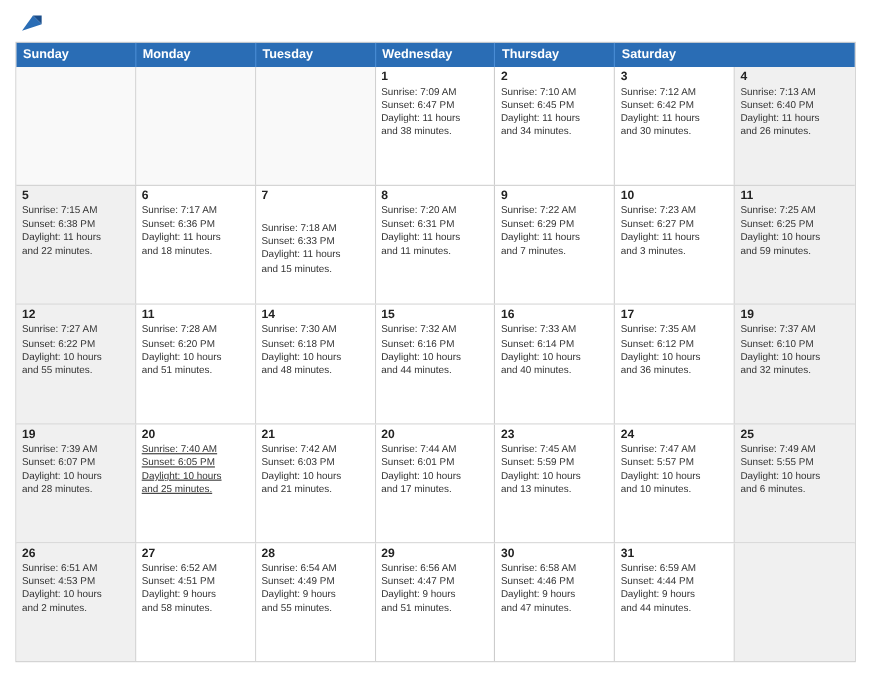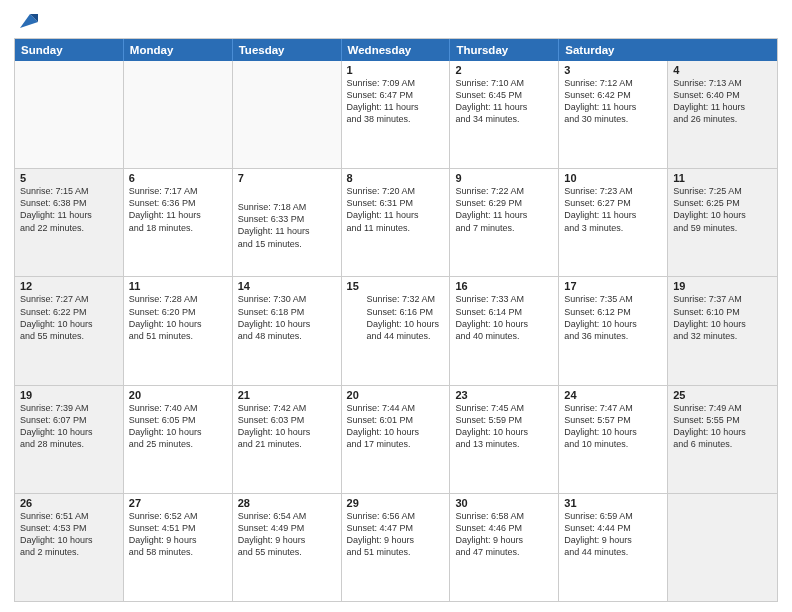--- a/index.html
+++ b/index.html
@@ -252,21 +252,21 @@
           </div>
           <div class="cal-cell">
             <span class="day-number">14</span>
             <div class="cell-text" style="white-space: pre-line;">Sunrise: 7:30 AM
 Sunset: 6:18 PM
 Daylight: 10 hours
 and 48 minutes.</div>
           </div>
           <div class="cal-cell">
             <span class="day-number">15</span>
-            <div class="cell-text" style="white-space: pre-line; margin-left: 20px;">Sunrise: 7:32 AM
+            <div class="cell-text" style="white-space: pre-line;">Sunrise: 7:32 AM
 Sunset: 6:16 PM
 Daylight: 10 hours
 and 44 minutes.</div>
           </div>
           <div class="cal-cell">
             <span class="day-number">16</span>
             <div class="cell-text" style="white-space: pre-line;">Sunrise: 7:33 AM
 Sunset: 6:14 PM
 Daylight: 10 hours
 and 40 minutes.</div>
@@ -289,21 +289,21 @@
         <div class="cal-row">
           <div class="cal-cell shaded">
             <span class="day-number">19</span>
             <div class="cell-text" style="white-space: pre-line;">Sunrise: 7:39 AM
 Sunset: 6:07 PM
 Daylight: 10 hours
 and 28 minutes.</div>
           </div>
           <div class="cal-cell">
             <span class="day-number">20</span>
-            <div class="cell-text" style="white-space: pre-line;">Sunrise: 7:40 AM
+            <div class="cell-text" style="white-space: pre-line; text-decoration: underline;">Sunrise: 7:40 AM
 Sunset: 6:05 PM
 Daylight: 10 hours
 and 25 minutes.</div>
           </div>
           <div class="cal-cell">
             <span class="day-number">21</span>
             <div class="cell-text" style="white-space: pre-line;">Sunrise: 7:42 AM
 Sunset: 6:03 PM
 Daylight: 10 hours
 and 21 minutes.</div>

